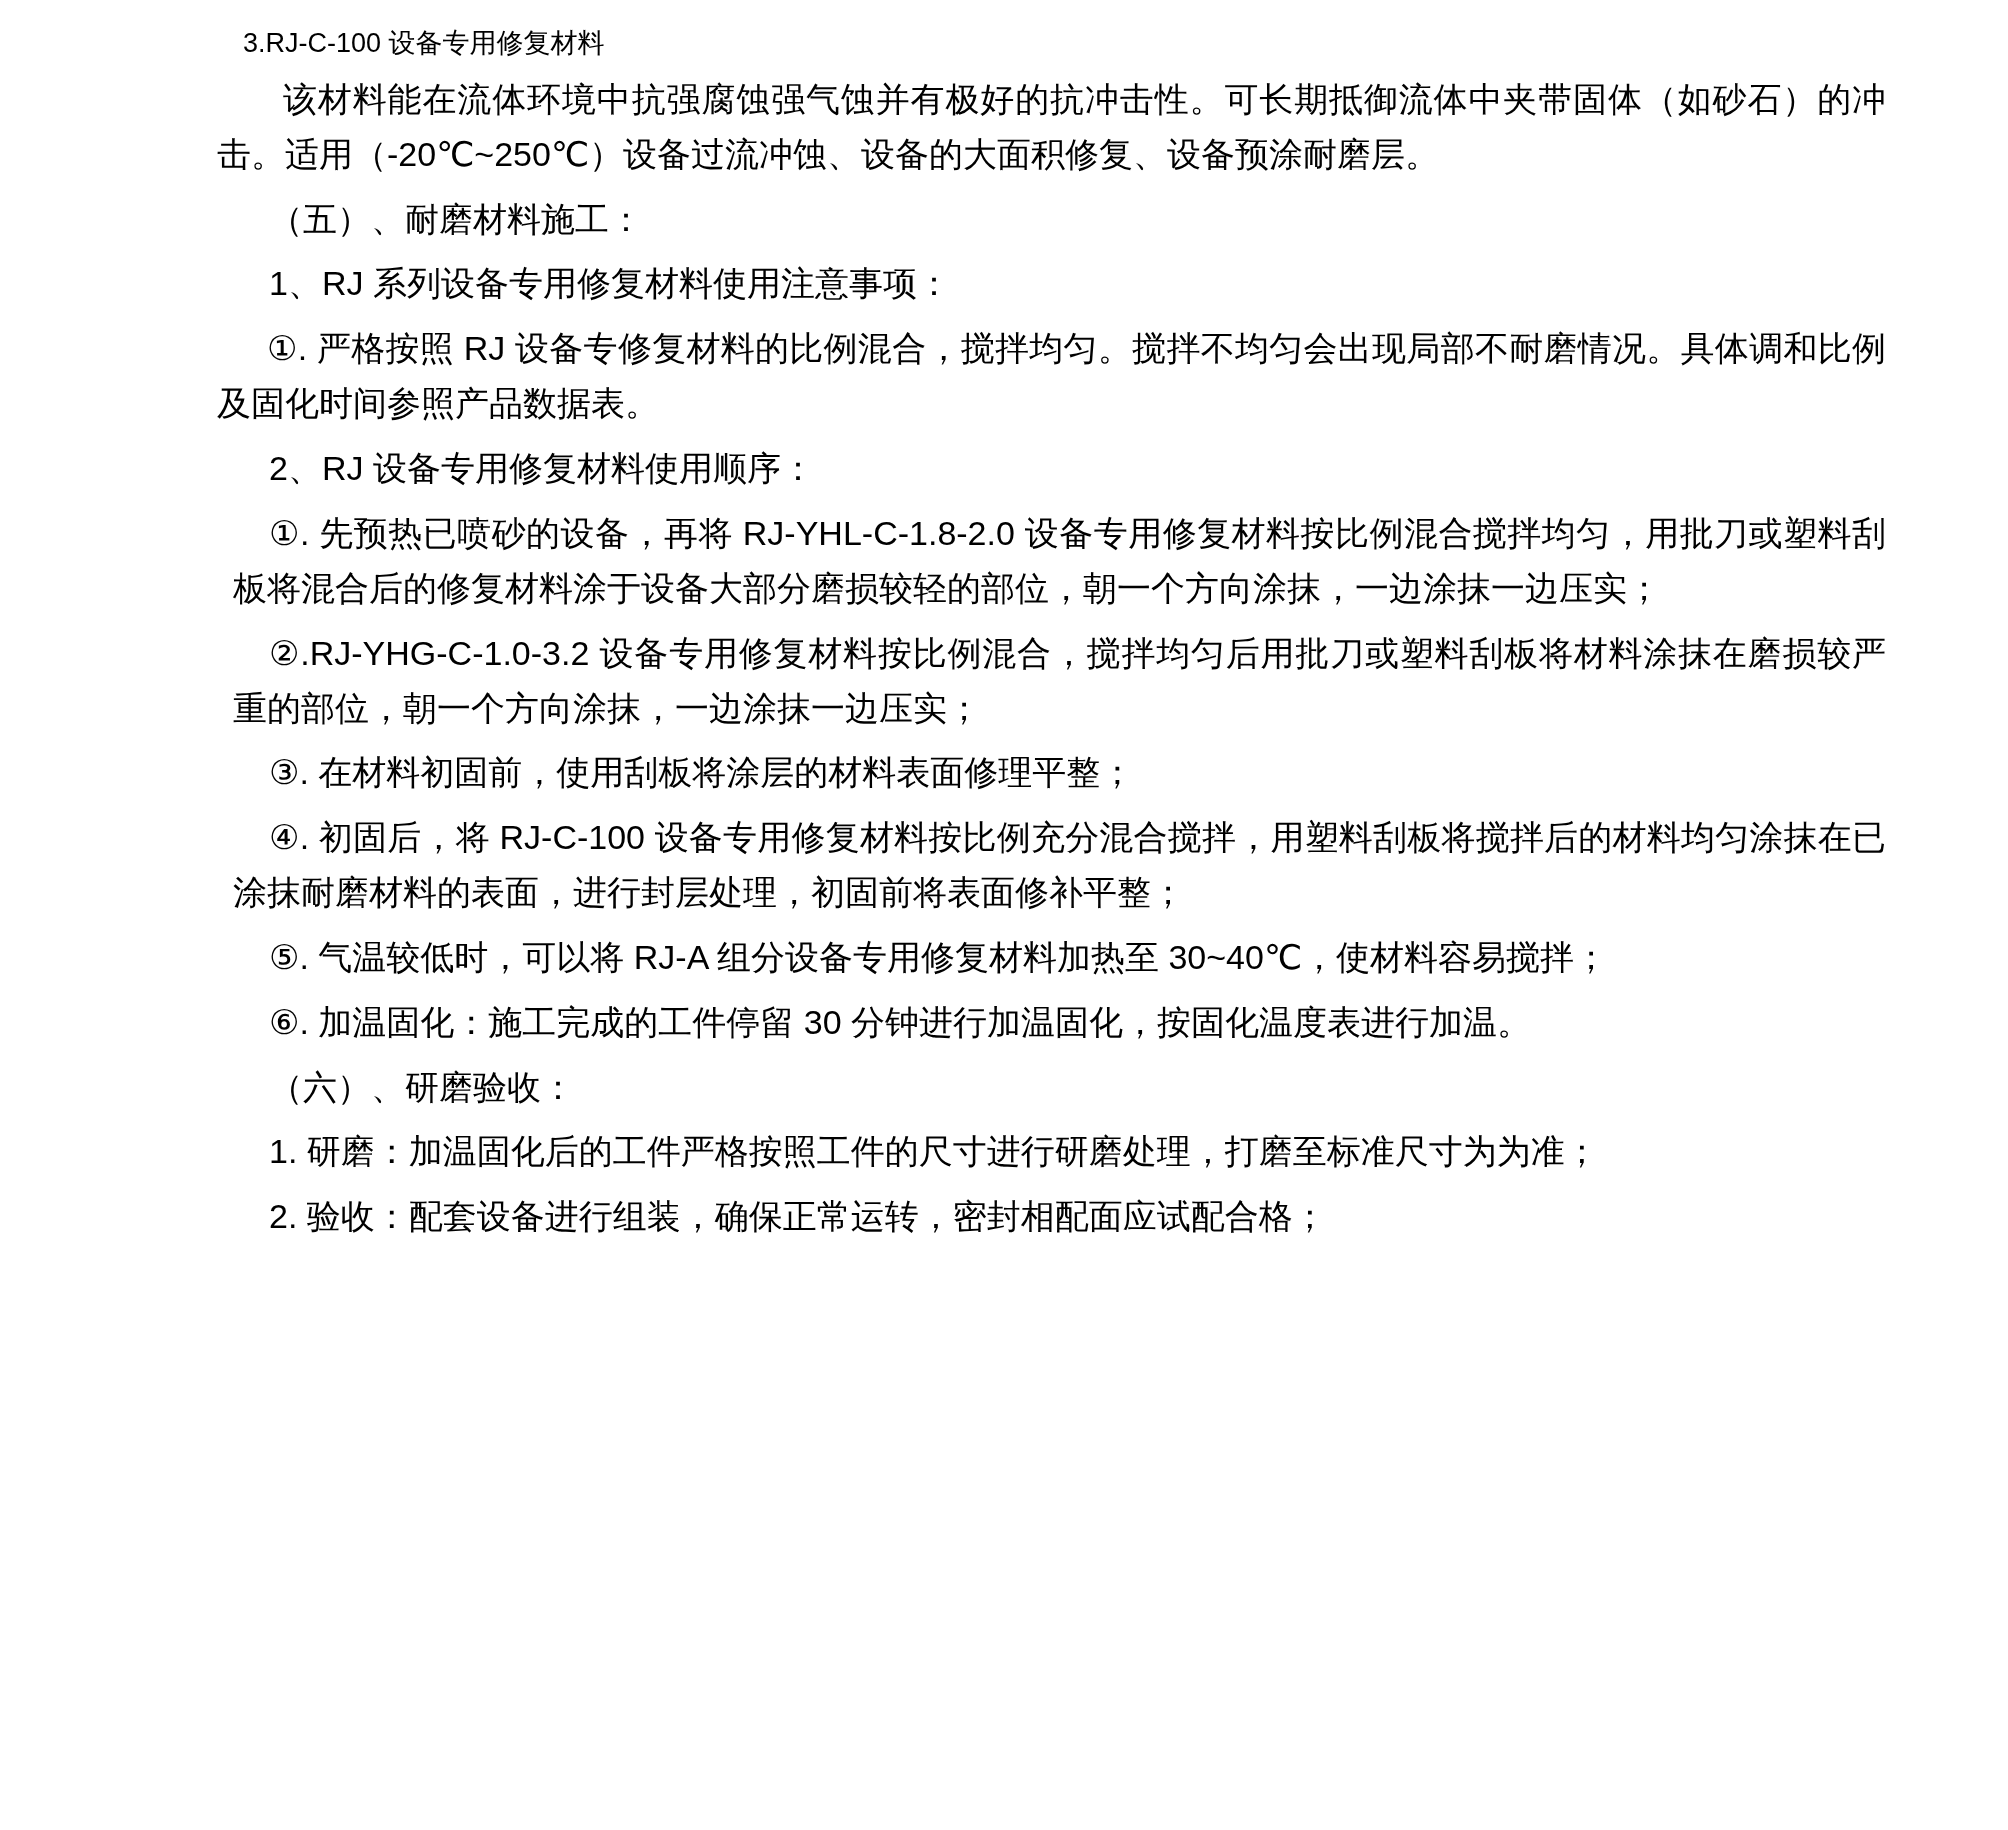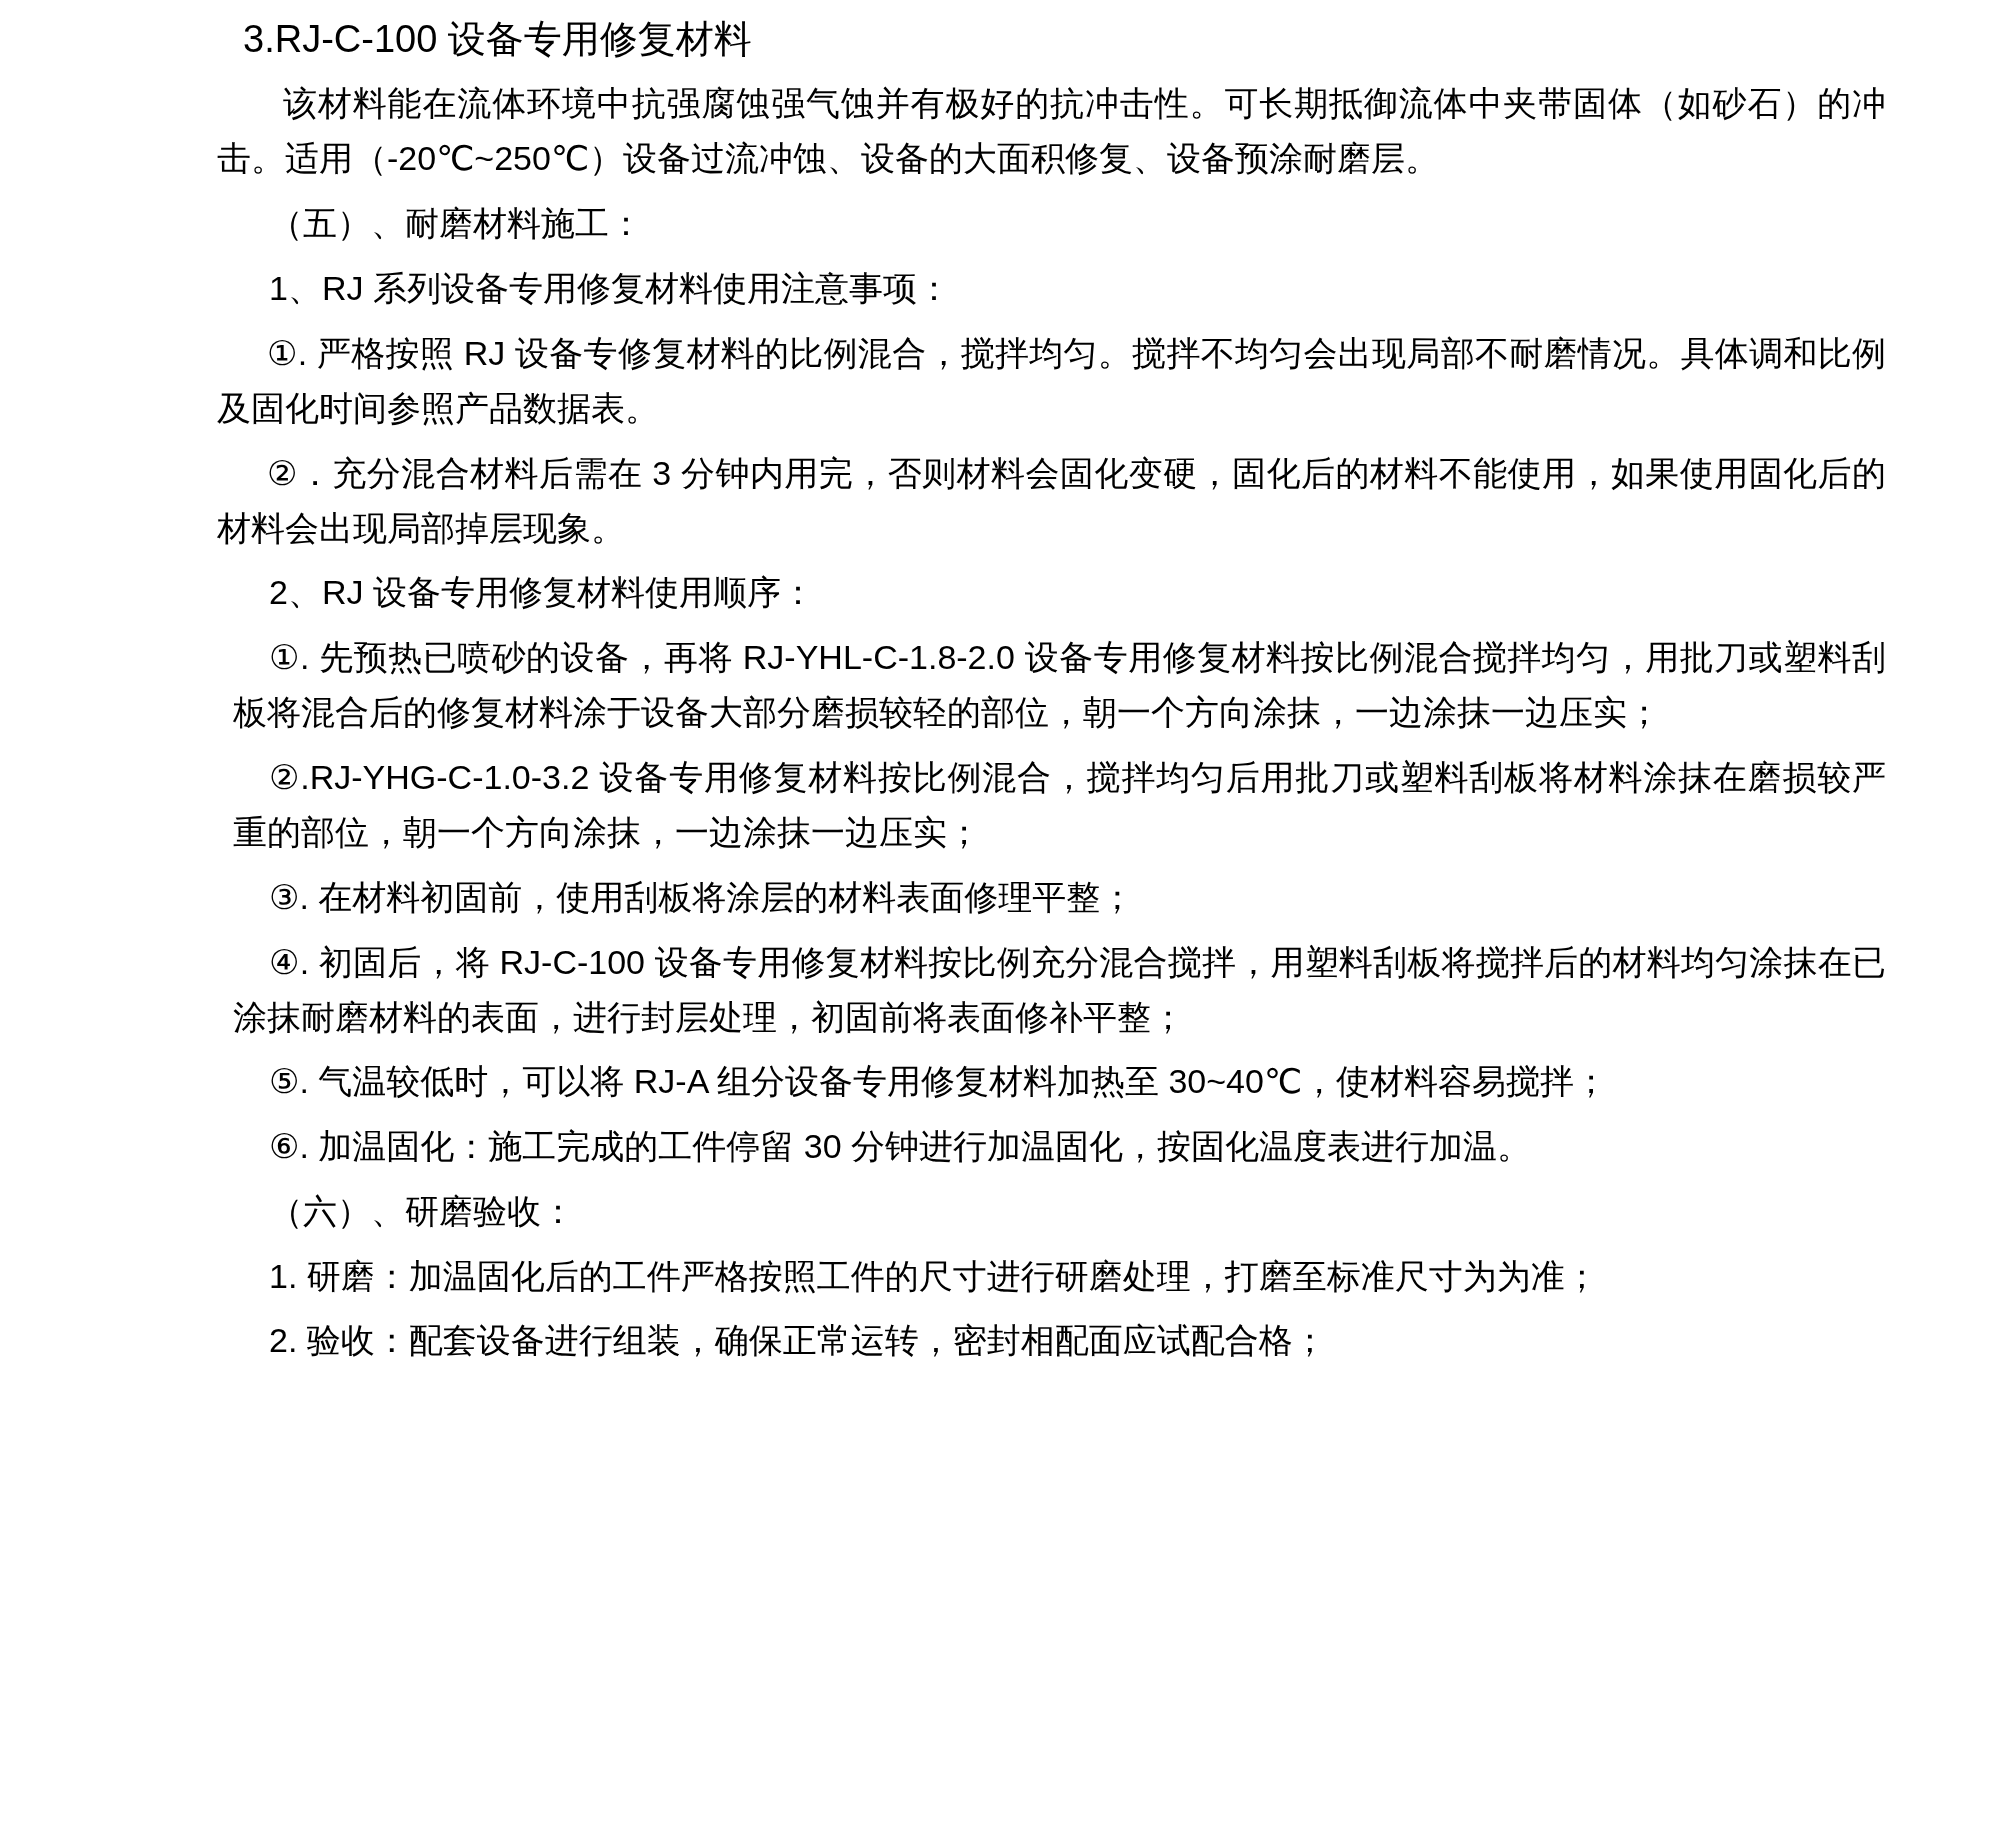--- a/index.html
+++ b/index.html
@@ -14,23 +14,23 @@
     color: #000000;
     -webkit-font-smoothing: antialiased;
   }
   .page {
     box-sizing: border-box;
     width: 2008px;
     min-height: 1831px;
     padding: 11.3px 122px 0 217px;
   }
   .heading-num {
-    font-size: 38px;
+    font-size: 27px;
     line-height: 1.5;
-    margin: 0 0 8px 0;
+    margin: 12px 0 8px 0;
     padding-left: 26px;
   }
   .para {
     font-size: 34px;
     line-height: 1.62;
     text-align: justify;
     text-justify: inter-ideograph;
     margin: 0 0 9.7px 0;
   }
   .para.ind {
@@ -52,21 +52,20 @@
   <p class="heading-num">3.RJ-C-100 设备专用修复材料</p>
 
   <p class="para ind">该材料能在流体环境中抗强腐蚀强气蚀并有极好的抗冲击性。可长期抵御流体中夹带固体（如砂石）的冲击。适用（-20℃~250℃）设备过流冲蚀、设备的大面积修复、设备预涂耐磨层。</p>
 
   <p class="para ind-small">（五）、耐磨材料施工：</p>
 
   <p class="para ind-small">1、RJ 系列设备专用修复材料使用注意事项：</p>
 
   <p class="para ind-mid">①. 严格按照 RJ 设备专修复材料的比例混合，搅拌均匀。搅拌不均匀会出现局部不耐磨情况。具体调和比例及固化时间参照产品数据表。</p>
 
-  <p class="para ind-mid">②．充分混合材料后需在 3 分钟内用完，否则材料会固化变硬，固化后的材料不能使用，如果使用固化后的材料会出现局部掉层现象。</p>
 
   <p class="para ind-small">2、RJ 设备专用修复材料使用顺序：</p>
 
   <p class="para ind-small">①. 先预热已喷砂的设备，再将 RJ-YHL-C-1.8-2.0 设备专用修复材料按比例混合搅拌均匀，用批刀或塑料刮板将混合后的修复材料涂于设备大部分磨损较轻的部位，朝一个方向涂抹，一边涂抹一边压实；</p>
 
   <p class="para ind-small">②.RJ-YHG-C-1.0-3.2 设备专用修复材料按比例混合，搅拌均匀后用批刀或塑料刮板将材料涂抹在磨损较严重的部位，朝一个方向涂抹，一边涂抹一边压实；</p>
 
   <p class="para ind-small">③. 在材料初固前，使用刮板将涂层的材料表面修理平整；</p>
 
   <p class="para ind-small">④. 初固后，将 RJ-C-100 设备专用修复材料按比例充分混合搅拌，用塑料刮板将搅拌后的材料均匀涂抹在已涂抹耐磨材料的表面，进行封层处理，初固前将表面修补平整；</p>

